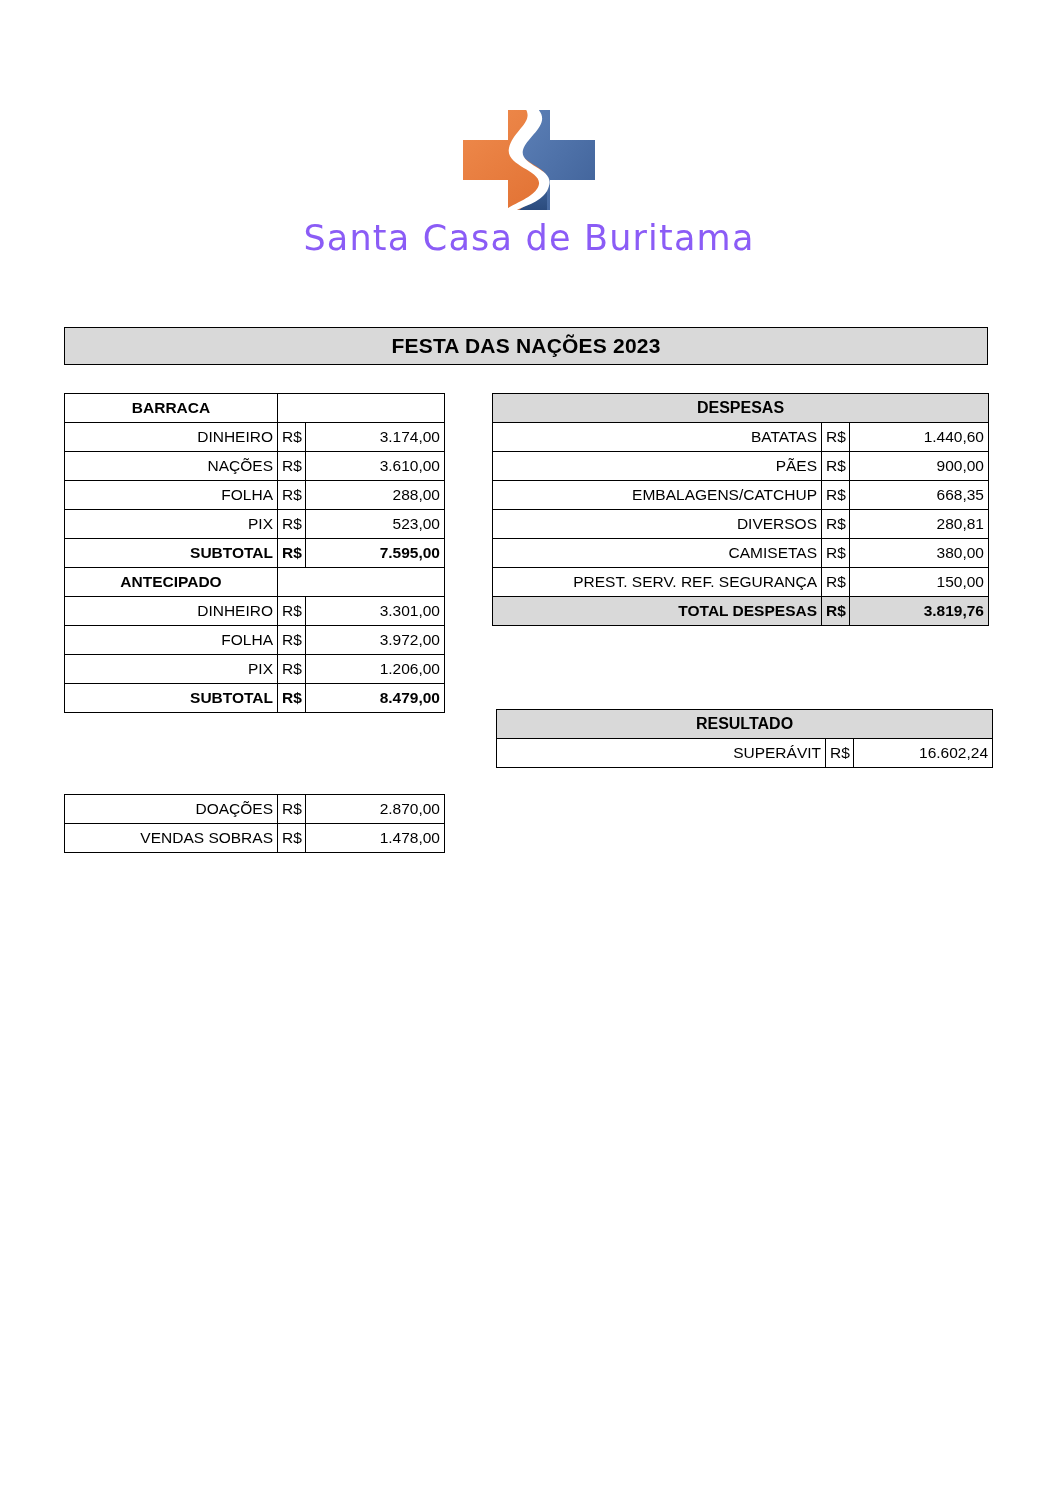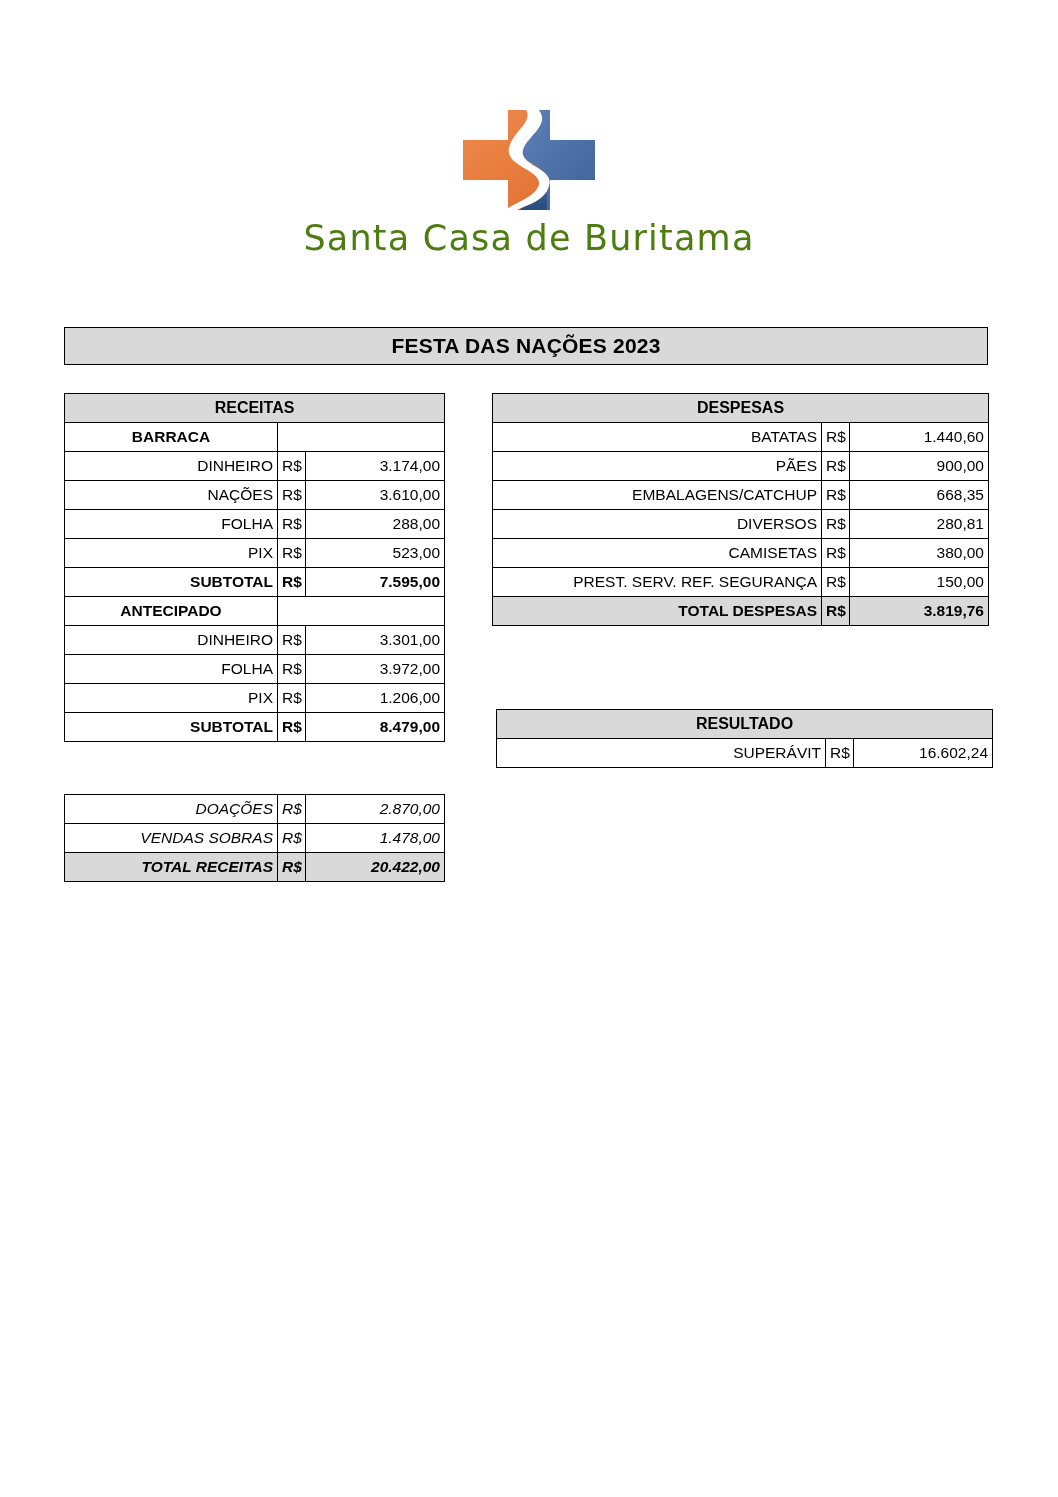--- a/index.html
+++ b/index.html
@@ -29,21 +29,21 @@
     display: block;
     margin: 0 auto;
   }
   #logo-wordmark {
     display: block;
     margin: 6px auto 0 auto;
     font-family: "DejaVu Sans", sans-serif;
     font-size: 35px;
     font-weight: 400;
     letter-spacing: 1.2px;
-    color: #4d7c0f;
+    color: #8b5cf6;
     white-space: nowrap;
   }
 
   
   .sheet {
     position: absolute;
     border-collapse: collapse;
     table-layout: fixed;
     font-family: "Liberation Sans", sans-serif;
     font-size: 15.5px;
@@ -93,21 +93,21 @@
     font-weight: bold;
     letter-spacing: 0.2px;
   }
 
   
   #receitas-table { left: 64px; top: 393px; width: 380px; }
   #receitas-table col.c-lbl { width: 213px; }
   #receitas-table col.c-cur { width: 28px; }
   #receitas-table col.c-val { width: 139px; }
 
-  #extras-table { left: 64px; top: 794px; width: 380px; font-style: italic; }
+  #extras-table { left: 64px; top: 794px; width: 380px; }
   #extras-table col.c-lbl { width: 213px; }
   #extras-table col.c-cur { width: 28px; }
   #extras-table col.c-val { width: 139px; }
 
   #despesas-table { left: 492px; top: 393px; width: 496px; }
   #despesas-table col.c-lbl { width: 329px; }
   #despesas-table col.c-cur { width: 28px; }
   #despesas-table col.c-val { width: 139px; }
 
   #resultado-table { left: 496px; top: 709px; width: 496px; }
@@ -155,23 +155,20 @@
   <span id="title-text">FESTA DAS NAÇÕES 2023</span>
 </div>
 
 <table class="sheet" id="receitas-table">
   <colgroup>
     <col class="c-lbl">
       <col class="c-cur">
       <col class="c-val">
   </colgroup>
   <tbody>
-    <tr>
-      <td class="hdr" colspan="3">RECEITAS</td>
-    </tr>
 
     <tr>
       <td class="subhdr">BARRACA</td>
       <td colspan="2"></td>
     </tr>
 
     <tr>
       <td class="lbl">DINHEIRO</td>
       <td class="cur">R$</td>
       <td class="val">3.174,00</td>
@@ -238,25 +235,20 @@
     <tr>
       <td class="lbl">DOAÇÕES</td>
       <td class="cur">R$</td>
       <td class="val">2.870,00</td>
     </tr>
     <tr>
       <td class="lbl">VENDAS SOBRAS</td>
       <td class="cur">R$</td>
       <td class="val">1.478,00</td>
     </tr>
-    <tr>
-      <td class="lbl-right gray">TOTAL RECEITAS</td>
-      <td class="cur bold gray">R$</td>
-      <td class="val bold gray">20.422,00</td>
-    </tr>
   </tbody>
 </table>
 
 <table class="sheet" id="despesas-table">
   <colgroup>
     <col class="c-lbl">
       <col class="c-cur">
       <col class="c-val">
   </colgroup>
   <tbody>

